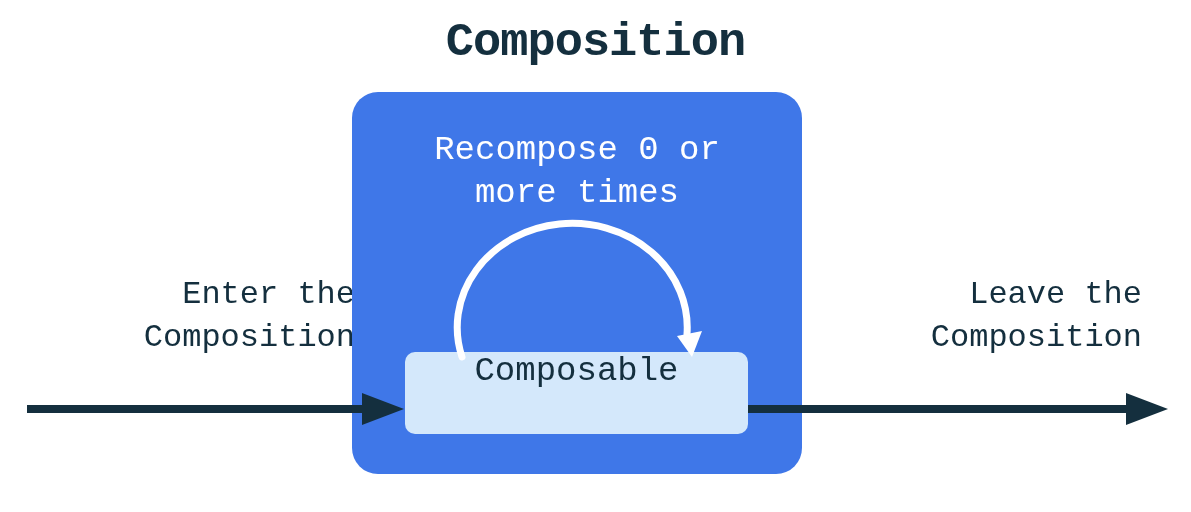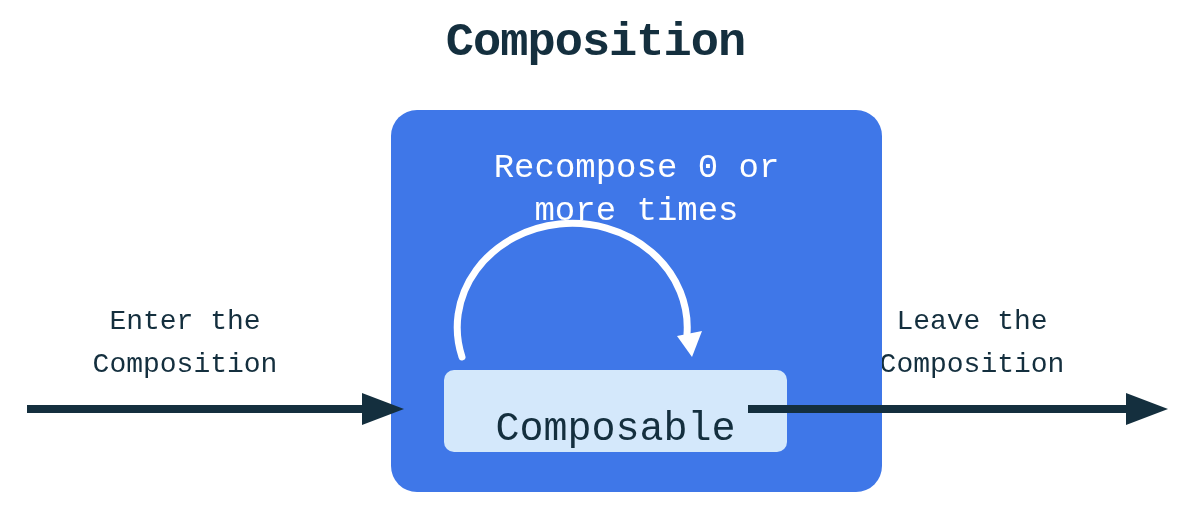--- a/index.html
+++ b/index.html
@@ -23,57 +23,56 @@
     left: 0; right: 0; top: 16px;
     margin: 0;
     text-align: center;
     font-size: 47px;
     font-weight: 700;
     letter-spacing: -1px;
     color: var(--navy);
   }
   .side-label {
     position: absolute;
-    top: 300px;
+    top: 273px;
     width: 340px;
-    text-align: center;
-    font-size: 28px;
+    text-align: right;
+    font-size: 32px;
     line-height: 43px;
     color: var(--navy);
     white-space: pre-line;
   }
   .side-label.enter { left: 15px; }
   .side-label.leave { left: 802px; }
   .composition-box {
     position: absolute;
-    left: 352px; top: 110px;
-    width: 491px; height: 382px;
+    left: 352px; top: 92px;
+    width: 450px; height: 382px;
     background: var(--blue);
     border-radius: 26px;
-    margin-left: 39px;
   }
   .recompose-label {
     position: absolute;
     left: 0; right: 0; top: 37px;
     text-align: center;
     color: var(--white);
     font-size: 34px;
     line-height: 43px;
     white-space: pre-line;
   }
   .composable-node {
     position: absolute;
     left: 53px; top: 260px;
     width: 343px; height: 82px;
     background: var(--light-blue);
     border-radius: 10px;
     display: flex;
-    align-items: flex-end;
+    align-items: flex-start;
     justify-content: center;
-    font-size: 40px;
+    font-size: 34px;
     color: var(--navy);
   }
   .arrow-layer {
     position: absolute;
     left: 0; top: 0;
     width: 1191px; height: 512px;
     pointer-events: none;
   }
 </style>
 </head>

